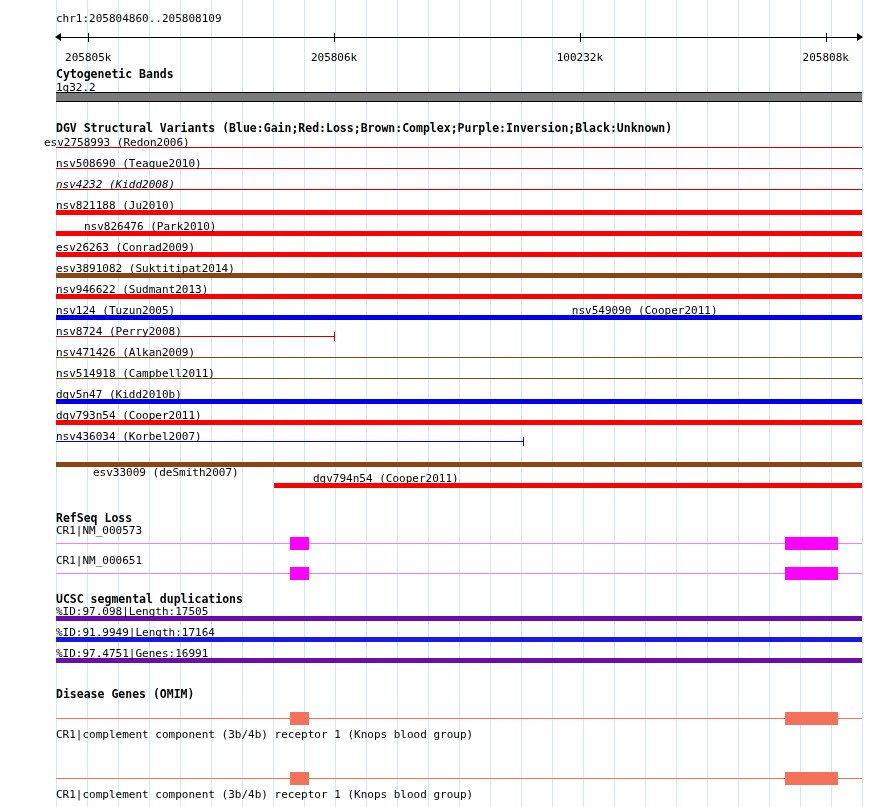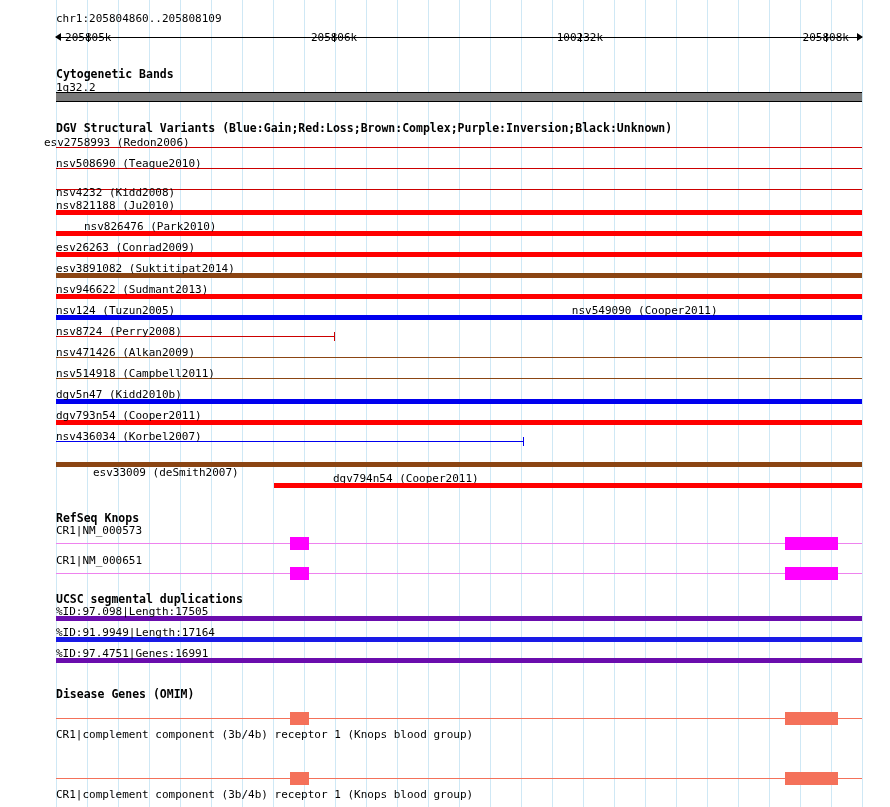--- a/index.html
+++ b/index.html
@@ -21,21 +21,21 @@
   .coord-label{position:absolute;left:56px;top:12px;font-size:11px;}
 
   
   .ruler{position:absolute;left:56px;top:31px;width:806px;height:14px;}
   .ruler .axis{position:absolute;left:0;top:6px;width:806px;height:1px;background:#000;}
   .ruler .tick{position:absolute;top:2px;width:1px;height:9px;background:#000;}
   .ruler .arrowL{position:absolute;left:-1px;top:2px;width:0;height:0;
       border-top:4px solid transparent;border-bottom:4px solid transparent;border-right:6px solid #000;}
   .ruler .arrowR{position:absolute;right:-1px;top:2px;width:0;height:0;
       border-top:4px solid transparent;border-bottom:4px solid transparent;border-left:6px solid #000;}
-  .ruler .rlabel{position:absolute;top:0;font-size:11px;transform:translateX(-50%);white-space:nowrap;}
+  .ruler .rlabel{position:absolute;top:20px;font-size:11px;transform:translateX(-50%);white-space:nowrap;}
 
   .section-title{position:absolute;font-weight:bold;font-size:11.5px;white-space:nowrap;}
   .row-label{position:absolute;font-size:11px;white-space:nowrap;background:transparent;}
   .track-bar{position:absolute;}
 
   .hr-dark{position:absolute;left:56px;width:806px;height:8px;background:#7a7a7a;border-top:1px solid #000;border-bottom:1px solid #000;}
 
   
   .gene-line{position:absolute;height:1px;background:#ee82ee;}
   .exon{position:absolute;background:#ff00ff;}
@@ -97,21 +97,21 @@
   <div class="row-label" style="left:56px;top:81px;">1q32.2</div>
   <div class="hr-dark" style="top:92px;"></div>
 
   <div class="section-title" style="left:56px;top:121px;">DGV Structural Variants (Blue:Gain;Red:Loss;Brown:Complex;Purple:Inversion;Black:Unknown)</div>
   <div id="dgv-tracks">
       <div class="track-bar" style="left: 56px; top: 147px; width: 806px; height: 1px; background: rgb(204, 0, 0);"></div>
       <div class="row-label" style="left: 44px; top: 136px;">esv2758993 (Redon2006)</div>
       <div class="track-bar" style="left: 56px; top: 168px; width: 806px; height: 1px; background: rgb(204, 0, 0);"></div>
       <div class="row-label" style="left: 56px; top: 157px;">nsv508690 (Teague2010)</div>
       <div class="track-bar" style="left: 56px; top: 189px; width: 806px; height: 1px; background: rgb(204, 0, 0);"></div>
-      <div class="row-label" style="left: 56px; top: 186px;">nsv4232 (Kidd2008)</div>
+      <div class="row-label" style="left: 56px; top: 178px; font-style: italic;">nsv4232 (Kidd2008)</div>
       <div class="track-bar" style="left: 56px; top: 210px; width: 806px; height: 5px; background: rgb(255, 0, 0);"></div>
       <div class="row-label" style="left: 56px; top: 199px;">nsv821188 (Ju2010)</div>
       <div class="track-bar" style="left: 56px; top: 231px; width: 806px; height: 5px; background: rgb(255, 0, 0);"></div>
       <div class="row-label" style="left: 56px; top: 220px; padding-left: 28px;">nsv826476 (Park2010)</div>
       <div class="track-bar" style="left: 56px; top: 252px; width: 806px; height: 5px; background: rgb(255, 0, 0);"></div>
       <div class="row-label" style="left: 56px; top: 241px;">esv26263 (Conrad2009)</div>
       <div class="track-bar" style="left: 56px; top: 273px; width: 806px; height: 5px; background: rgb(139, 69, 19);"></div>
       <div class="row-label" style="left: 56px; top: 262px;">esv3891082 (Suktitipat2014)</div>
       <div class="track-bar" style="left: 56px; top: 294px; width: 806px; height: 5px; background: rgb(255, 0, 0);"></div>
       <div class="row-label" style="left: 56px; top: 283px;">nsv946622 (Sudmant2013)</div>
@@ -127,25 +127,25 @@
       <div class="track-bar" style="left: 56px; top: 399px; width: 806px; height: 5px; background: rgb(0, 0, 238);"></div>
       <div class="row-label" style="left: 56px; top: 388px;">dgv5n47 (Kidd2010b)</div>
       <div class="track-bar" style="left: 56px; top: 420px; width: 806px; height: 5px; background: rgb(255, 0, 0);"></div>
       <div class="row-label" style="left: 56px; top: 409px;">dgv793n54 (Cooper2011)</div>
       <div class="track-bar" style="left: 56px; top: 441px; width: 467.48px; height: 1px; background: rgb(0, 0, 238);"></div>
       <div class="track-bar" style="left: 523.48px; top: 437px; width: 1px; height: 9px; background: rgb(0, 0, 238);"></div>
       <div class="row-label" style="left: 56px; top: 430px;">nsv436034 (Korbel2007)</div>
       <div class="track-bar" style="left: 56px; top: 462px; width: 806px; height: 5px; background: rgb(139, 69, 19);"></div>
       <div class="row-label" style="left: 56px; top: 466px; padding-left: 37px;">esv33009 (deSmith2007)</div>
       <div class="row-label" style="left: 571.84px; top: 304px;">nsv549090 (Cooper2011)</div>
-      <div class="row-label" style="left: 289px; top: 472px; padding-left: 44px;">dgv794n54 (Cooper2011)</div>
+      <div class="row-label" style="left: 269px; top: 472px; padding-left: 44px;">dgv794n54 (Cooper2011)</div>
       <div class="track-bar" style="left: 273.62px; top: 483px; width: 588.38px; height: 5px; background: rgb(255, 0, 0);"></div>
     </div>
 
-  <div class="section-title" style="left:56px;top:511px;">RefSeq Knops</div>
+  <div class="section-title" style="left:56px;top:511px;">RefSeq Loss</div>
   <div id="refseq-tracks">
       <div class="row-label" style="left: 56px; top: 524px;">CR1|NM_000573</div>
       <div class="gene-line" style="left: 56px; top: 543px; width: 806px;"></div>
       <div class="exon" style="left: 289.74px; top: 537px; width: 19.344px; height: 13px;"></div>
       <div class="exon" style="left: 785.43px; top: 537px; width: 52.39px; height: 13px;"></div>
       <div class="row-label" style="left: 56px; top: 554px;">CR1|NM_000651</div>
       <div class="gene-line" style="left: 56px; top: 573px; width: 806px;"></div>
       <div class="exon" style="left: 289.74px; top: 567px; width: 19.344px; height: 13px;"></div>
       <div class="exon" style="left: 785.43px; top: 567px; width: 52.39px; height: 13px;"></div>
     </div>

